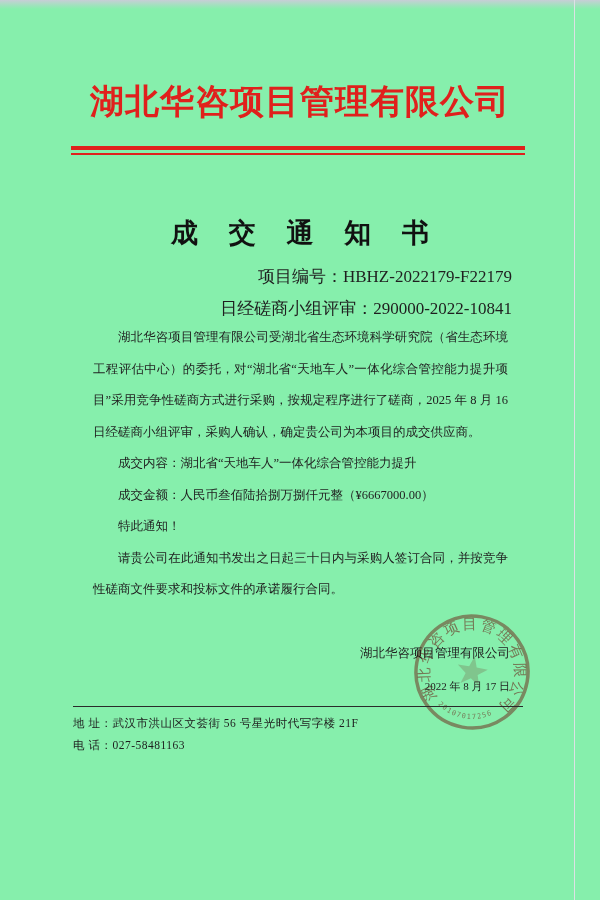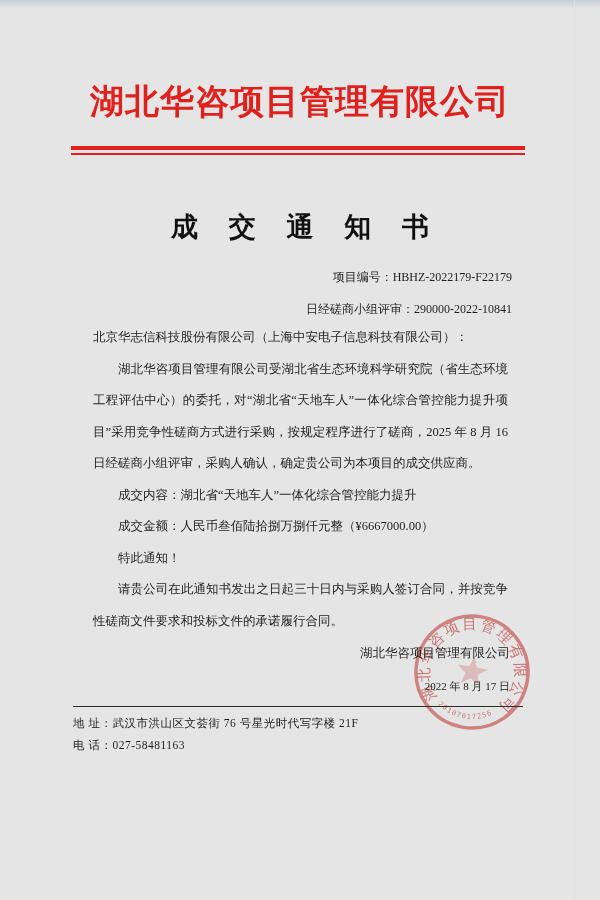--- a/index.html
+++ b/index.html
@@ -3,40 +3,40 @@
 <meta charset="utf-8">
 <style>
   html,body{margin:0;padding:0;}
   body{
     width:600px;height:900px;
     background:#fdfdfd;
     font-family:"Liberation Serif","DejaVu Serif",serif;
     color:#1f1f1f;
     overflow:hidden;
   }
-  .page{position:relative;width:600px;height:900px;background:#e5e5e5;}
+  .page{position:relative;width:600px;height:900px;background:#86efac;}
 
   
   .scan-top{position:absolute;top:0;left:0;right:0;height:9px;
     background:linear-gradient(#c7ced6,rgba(255,255,255,0));}
   .scan-right{position:absolute;top:0;right:25px;width:1px;height:100%;
     background:#dde1e5;}
 
   .doc-header{position:absolute;top:80px;left:0;width:100%;
     text-align:center;font-size:34px;font-weight:bold;
     letter-spacing:1px;line-height:44px;}
   .red-rule{position:absolute;top:146px;left:71px;width:454px;height:3px;
     border-top:4.5px solid;border-bottom:2px solid;}
 
-  .doc-title{position:absolute;top:209px;left:0;width:100%;
+  .doc-title{position:absolute;top:215px;left:0;width:100%;
     text-align:center;font-size:27px;font-weight:bold;
     letter-spacing:12px;text-indent:12px;color:#111;}
 
   .meta{position:absolute;top:261px;right:88px;text-align:right;
-    font-size:12px;line-height:32px;}
+    font-size:17px;line-height:32px;}
 
   .body-text{position:absolute;top:322px;left:93px;width:415px;
     font-size:12.5px;line-height:31.5px;text-align:justify;}
   .body-text p{margin:0;text-indent:2em;}
   .body-text p.no-indent{text-indent:0;}
 
   .signature{position:absolute;top:638px;right:90px;text-align:right;}
   .sig-company{font-size:12.5px;line-height:30px;}
   .sig-date{font-size:11px;line-height:36px;}
 
@@ -63,21 +63,20 @@
   <div class="red-rule" style="border-color:#e0201c"></div>
 
   <div class="doc-title">成 交 通 知 书</div>
 
   <div class="meta">
     <div><span>项目编号：</span><span>HBHZ-2022179-F22179</span></div>
     <div><span>日经磋商小组评审：</span><span>290000-2022-10841</span></div>
   </div>
 
   <div class="body-text">
-    <p class="no-indent">北京华志信科技股份有限公司（上海中安电子信息科技有限公司）：</p>
     <p>湖北华咨项目管理有限公司受湖北省生态环境科学研究院（省生态环境工程评估中心）的委托，对“湖北省“天地车人”一体化综合管控能力提升项目”采用竞争性磋商方式进行采购，按规定程序进行了磋商，2025 年 8 月 16 日经磋商小组评审，采购人确认，确定贵公司为本项目的成交供应商。</p>
     <p>成交内容：湖北省“天地车人”一体化综合管控能力提升</p>
     <p>成交金额：人民币叁佰陆拾捌万捌仟元整（¥6667000.00）</p>
     <p>特此通知！</p>
     <p>请贵公司在此通知书发出之日起三十日内与采购人签订合同，并按竞争性磋商文件要求和投标文件的承诺履行合同。</p>
   </div>
 
   <div class="signature">
     <div class="sig-company">湖北华咨项目管理有限公司</div>
     <div class="sig-date">2022 年 8 月 17 日</div>
@@ -90,17 +89,17 @@
     <polygon points="62,46 65.8,56.8 77.2,57.1 68.1,64 71.4,74.9 62,68.4 52.6,74.9 55.9,64 46.8,57.1 58.2,56.8" fill="#d85a56" opacity="0.35"></polygon>
     <text font-size="14.5" fill="#cf4b47" letter-spacing="2.5" opacity="0.9">
       <textPath href="#sealArc" startOffset="50%" text-anchor="middle">湖北华咨项目管理有限公司</textPath>
     </text>
     <text class="serial" font-size="7" fill="#cf4b47" letter-spacing="1.2" opacity="0.85">
       <textPath href="#sealNumArc" startOffset="50%" text-anchor="middle">4201070172567</textPath>
     </text>
   </svg>
 
   <div class="footer">
-    <div>地 址：武汉市洪山区文荟街 76 号星光时代写字楼 21F</div>
+    <div>地 址：武汉市洪山区文荟街 56 号星光时代写字楼 21F</div>
     <div>电 话：027-58481163</div>
   </div>
 
 </div>
 
 </body></html>

